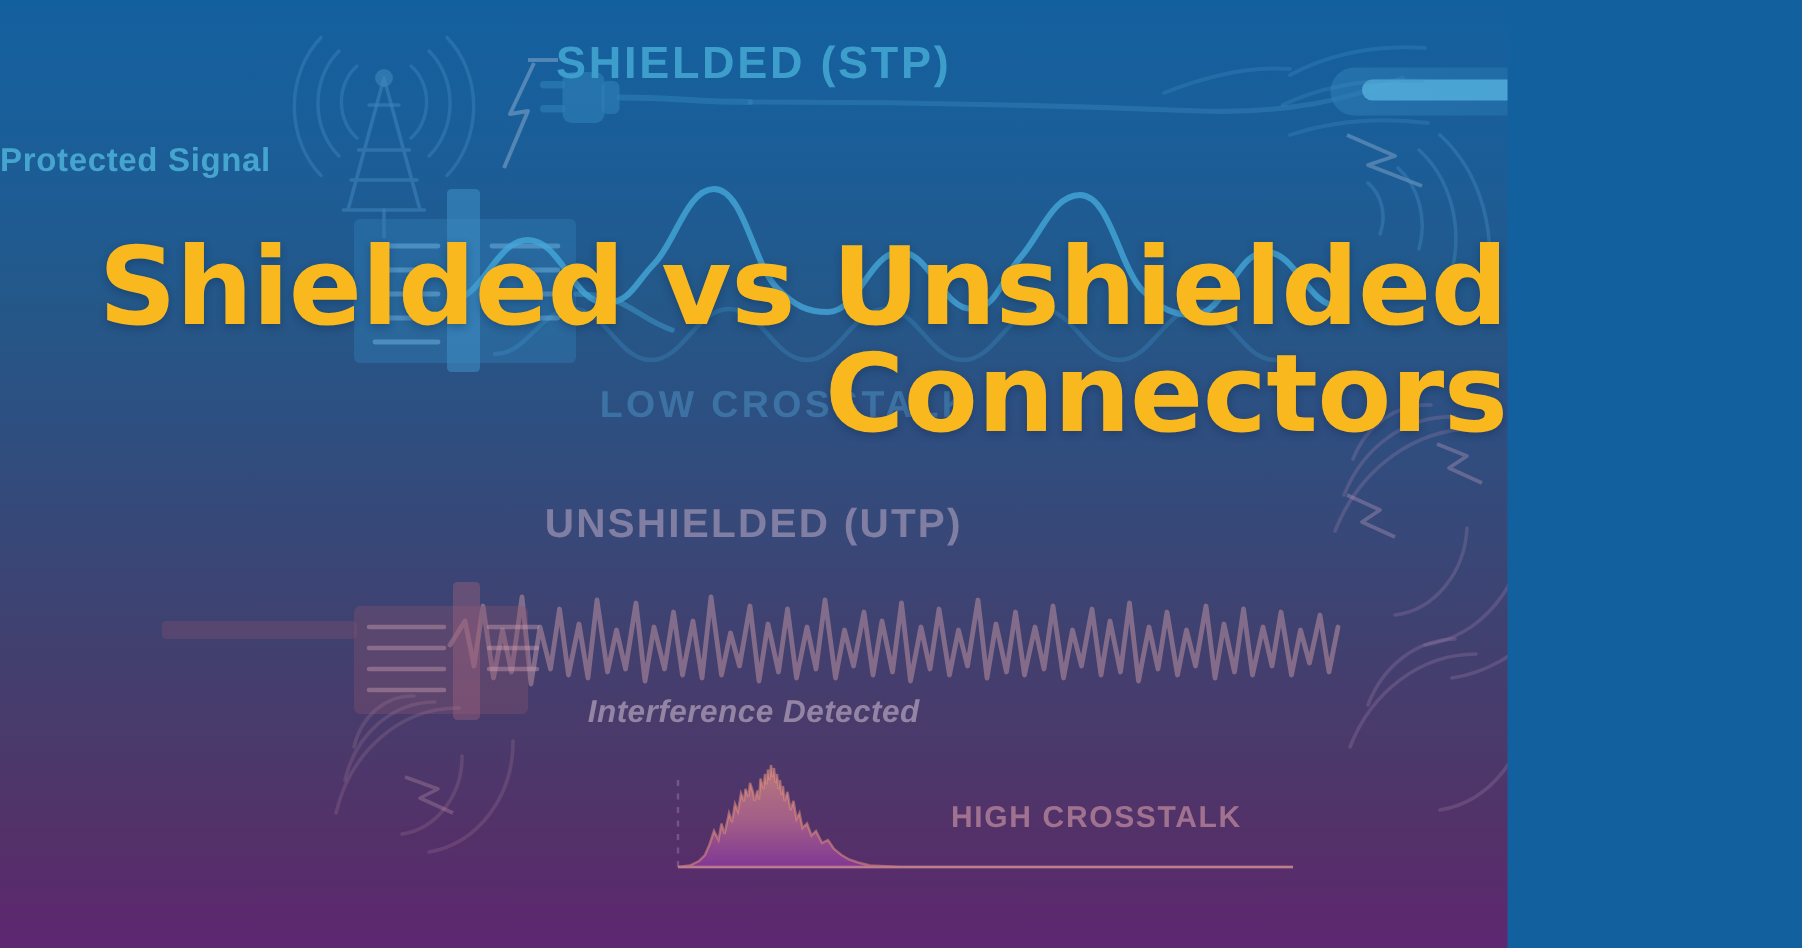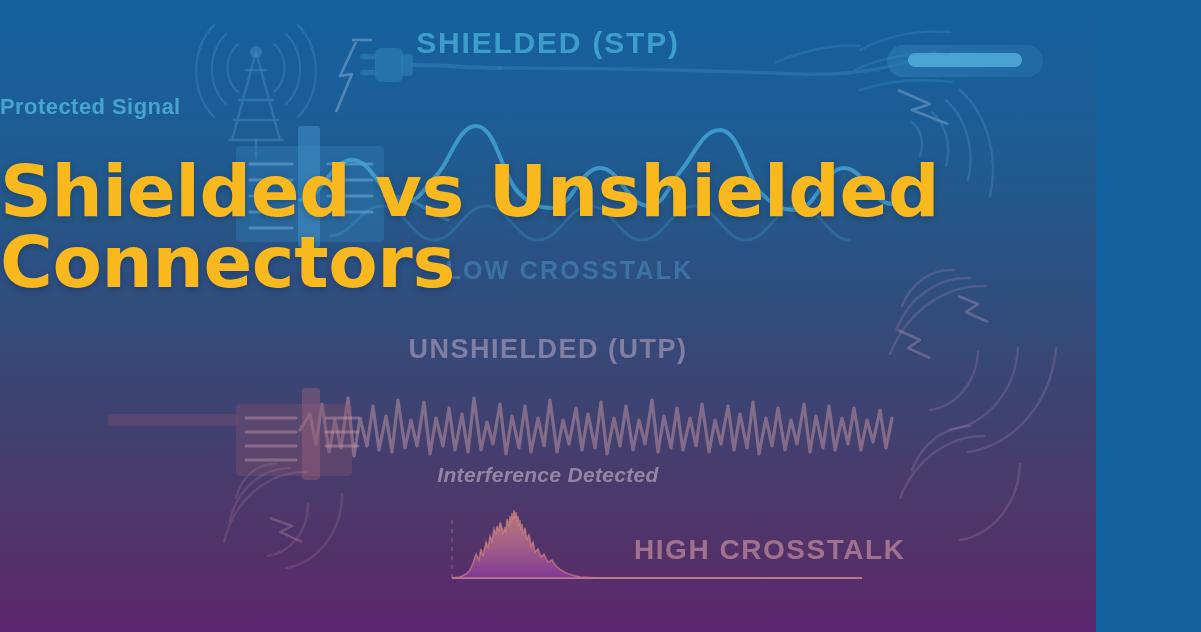--- a/index.html
+++ b/index.html
@@ -2,21 +2,21 @@
 <html><head>
 <meta charset="utf-8">
 <style>
   html,body{margin:0;padding:0;}
   body{
     width:1201px;height:632px;overflow:hidden;
     font-family:"Liberation Sans", sans-serif;
     background:#13609e;
   }
   #banner{
-    position:relative;width:1096px;height:632px;overflow:hidden;
+    position:relative;width:1005px;height:632px;overflow:hidden;
     background:linear-gradient(180deg,
       #13609e 0%,
       #185f9b 10%,
       #1d5c95 20%,
       #245889 32%,
       #2d4f81 44%,
       #374878 56%,
       #41406f 68%,
       #4a3a6b 78%,
       #533168 88%,
@@ -48,27 +48,27 @@
   #lbl-utp{
     left:0;right:0;top:334px;text-align:center;
     font-size:27px;color:#9e93b4;opacity:.72;letter-spacing:.055em;
   }
   #lbl-interference{
     left:0;right:0;top:463px;text-align:center;
     font-size:21px;color:#a897b3;opacity:.8;letter-spacing:.015em;font-style:italic;
   }
   #lbl-highxt{
     position:absolute;left:634px;top:534px;
-    font-size:28px;color:#c08ba0;opacity:.72;letter-spacing:.055em;
+    font-size:20px;color:#c08ba0;opacity:.72;letter-spacing:.055em;
   }
 
   
   #headline{
     position:absolute;left:0;right:0;top:158px;
-    text-align:left;
+    text-align:right;
     color:#f9b91e;
     font-family:"DejaVu Sans","Liberation Sans",sans-serif;
     font-weight:bold;
     font-size:72px;
     line-height:.93;
     letter-spacing:-0.005em;
     text-shadow:0 2px 6px rgba(10,25,60,.30);
     user-select:none;
   }
   #headline .l1,#headline .l2{display:block;}

